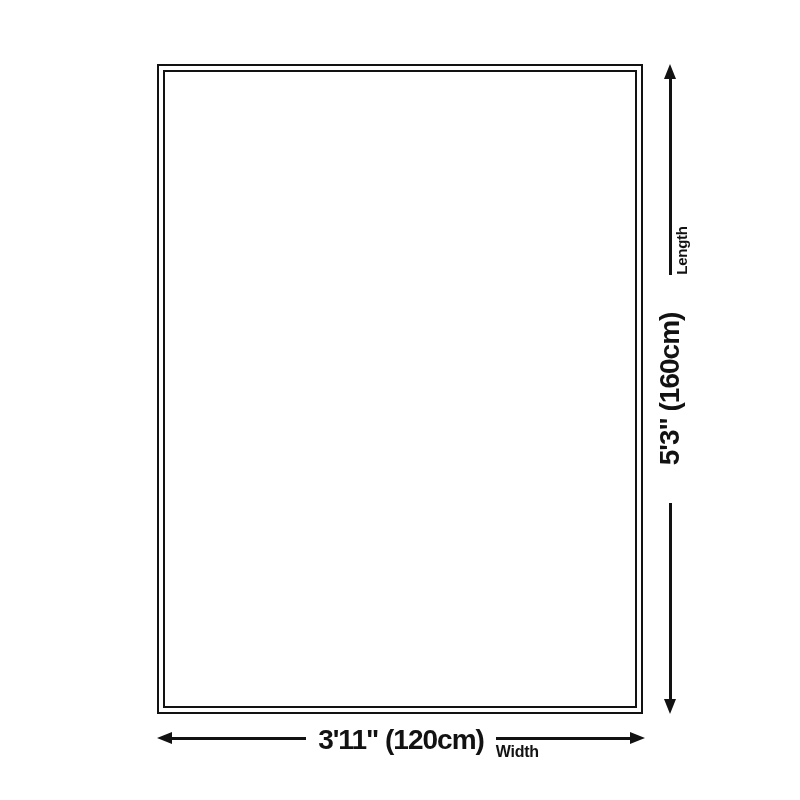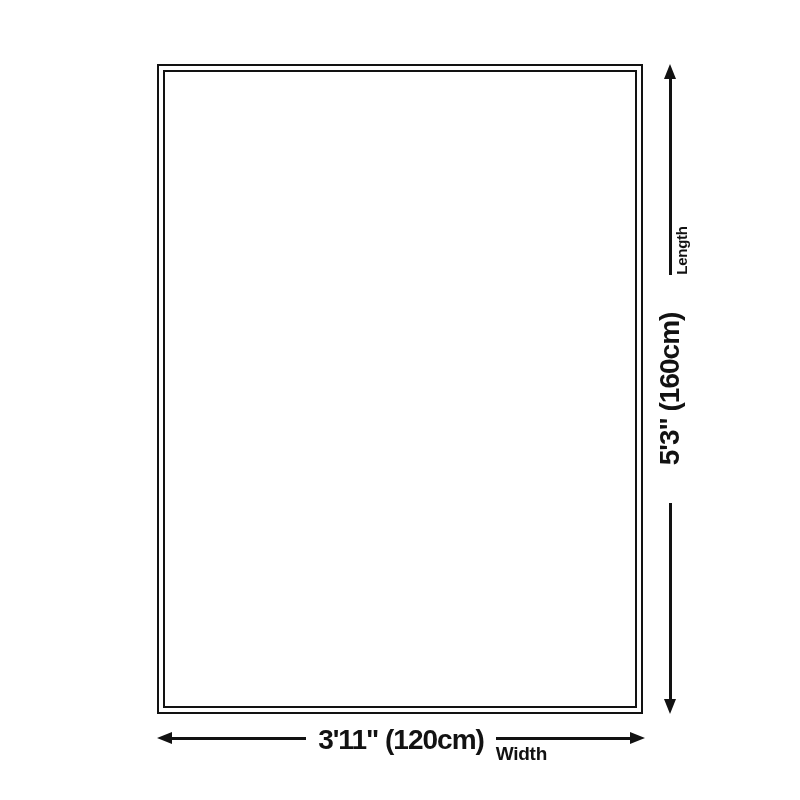--- a/index.html
+++ b/index.html
@@ -71,21 +71,21 @@
   .dim-axis {
     position: absolute;
     left: 100%;
     top: 19px;
     font-weight: 700;
     letter-spacing: -0.3px;
     line-height: 1;
     white-space: nowrap;
     color: var(--outline, #121212);
   }
-  .dim-h .dim-axis { font-size: 19px; }
+  .dim-h .dim-axis { font-size: 16px; }
   .dim-v .dim-axis { font-size: 15px; }
 </style>
 </head>
 <body>
 
 <div class="stage">
 
   <div class="rug">
     <div class="rug-inner"></div>
   </div>

